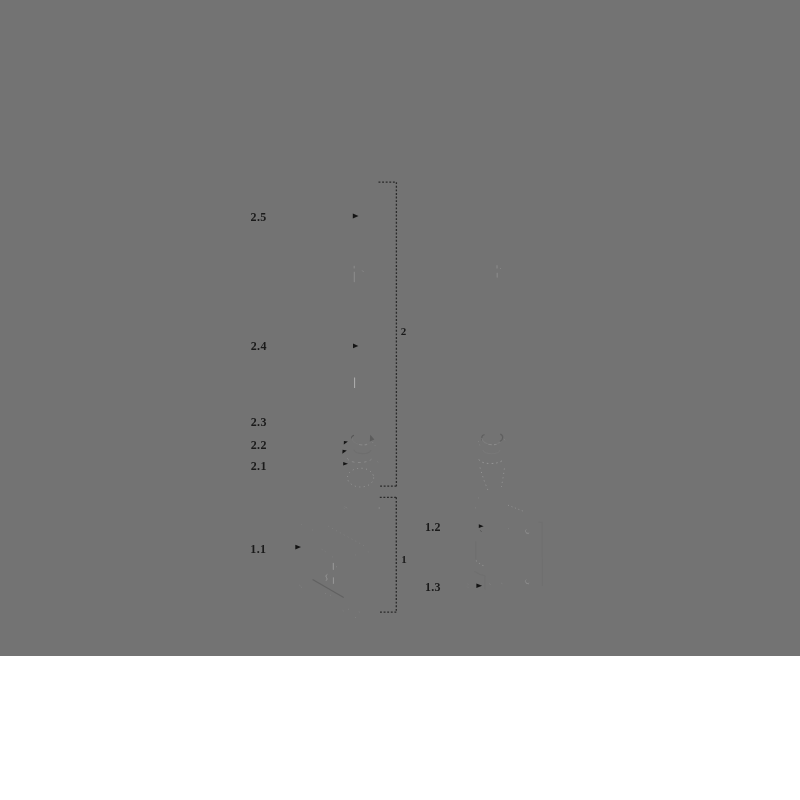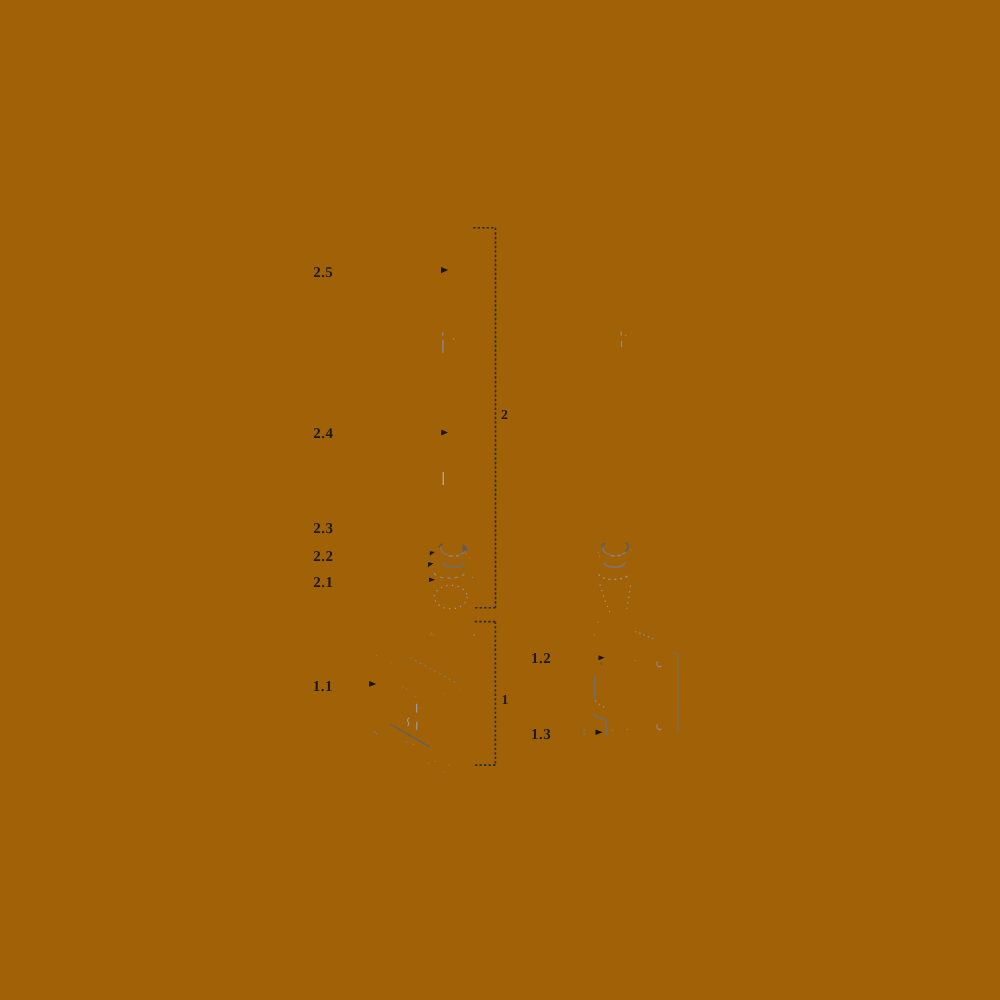--- a/index.html
+++ b/index.html
@@ -1,16 +1,16 @@
 <!DOCTYPE html>
 <html><head>
 <meta charset="utf-8">
 <style>
   html,body{margin:0;padding:0;background:#ffffff;}
-  .page{position:relative;width:800px;height:800px;background:#a16207;overflow:hidden;}
+  .page{position:relative;width:800px;height:656px;background:#737373;overflow:hidden;}
   svg{position:absolute;left:0;top:0;}
   text{font-family:"Liberation Serif",serif;font-weight:bold;fill:#1a1a1a;}
 </style>
 </head>
 <body>
 <div class="page">
 <svg width="800" height="800" viewBox="0 0 800 800">
 
   <text x="250.6" y="221.3" font-size="12" letter-spacing="0.35">2.5</text>
 

